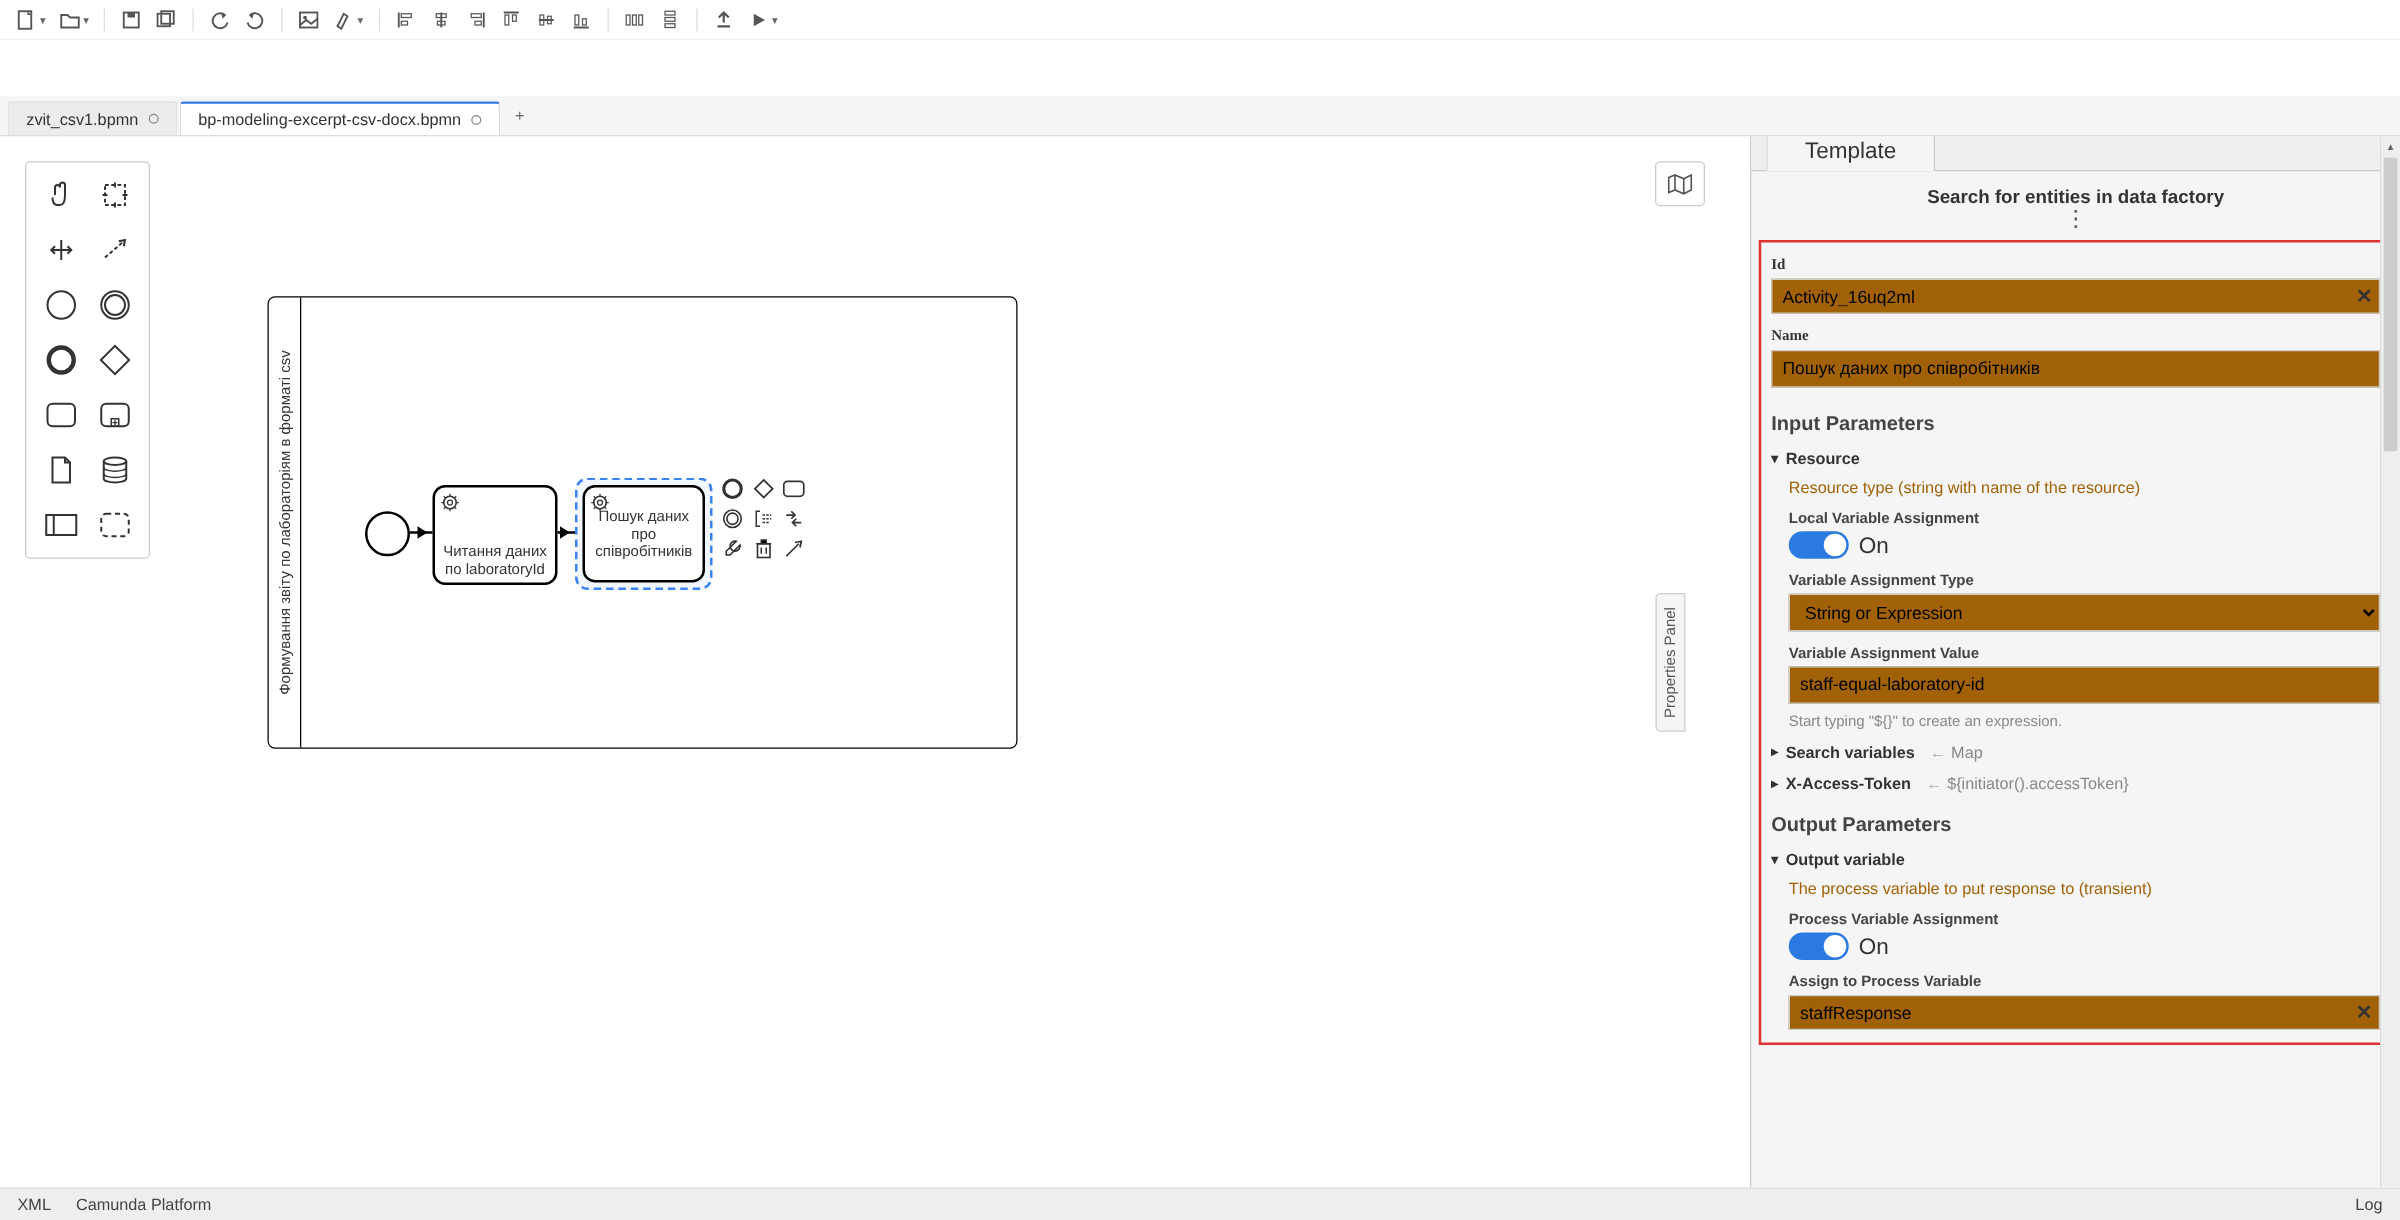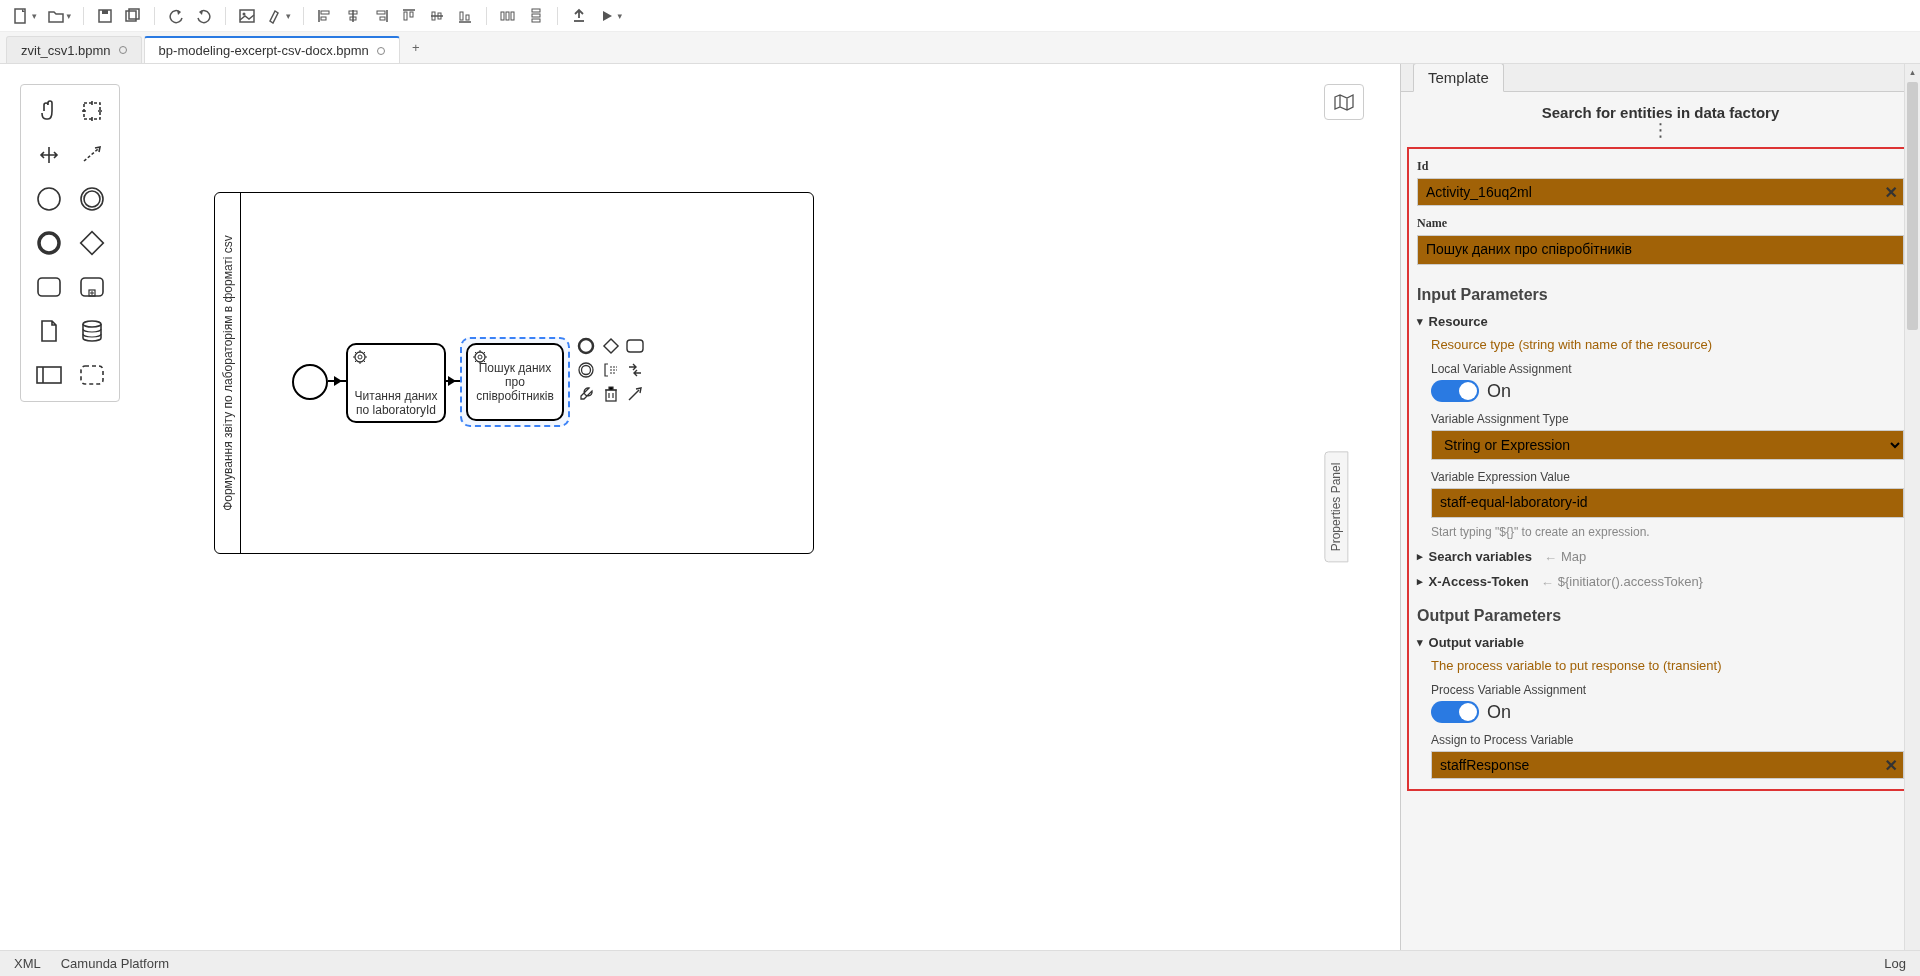--- a/index.html
+++ b/index.html
@@ -6,21 +6,21 @@
 body { font-family: Arial, Helvetica, sans-serif; font-size: 13px; color: #333; background: #fff; overflow: hidden; }
 .app { display: flex; flex-direction: column; height: 976px; width: 1920px; }
 
 
 .toolbar { height: 32px; display: flex; align-items: center; padding: 0 8px; gap: 2px; border-bottom: 1px solid #eee; }
 .toolbar .tbtn { width: 26px; height: 26px; display: flex; align-items: center; justify-content: center; cursor: pointer; color: #555; border-radius: 3px; }
 .toolbar .sep { width: 1px; height: 18px; background: #ddd; margin: 0 6px; }
 .toolbar .caret { font-size: 9px; color: #666; margin-left: -4px; margin-right: 4px;}
 
 
-.tabbar { height: 32px; display: flex; align-items: stretch; border-bottom: 1px solid #ddd; background: #f5f5f5; padding-left: 6px; }
+.tabbar { height: 32px; display: flex; align-items: stretch; border-bottom: 1px solid #ddd; background: #f5f5f5; padding-left: 6px; margin-top: 45px; }
 .tab { display: flex; align-items: center; padding: 0 14px; gap: 8px; font-size: 13px; color: #333; background: #ececec; border: 1px solid #ddd; border-bottom: none; margin-right: 2px; margin-top: 4px; border-radius: 3px 3px 0 0; cursor: pointer; }
 .tab.active { background: #fff; border-top: 2px solid #2a7ae2; }
 .tab .dirty { width: 8px; height: 8px; border-radius: 50%; border: 1px solid #888; }
 .tab-add { width: 28px; display: flex; align-items: center; justify-content: center; color: #666; cursor: pointer; }
 
 
 .workarea { flex: 1; display: flex; position: relative; }
 .canvas-wrap { flex: 1; position: relative; padding: 20px; }
 .palette { position: absolute; left: 20px; top: 20px; width: 100px; background: #fff; border: 1px solid #ccc; border-radius: 4px; display: grid; grid-template-columns: 1fr 1fr; padding: 6px; gap: 4px 0; }
 .palette .pbtn { height: 40px; display: flex; align-items: center; justify-content: center; cursor: pointer; }
@@ -49,28 +49,28 @@
 
 .ctxmenu { position: absolute; left: 576px; top: 272px; width: 70px; display: grid; grid-template-columns: 1fr 1fr 1fr; gap: 4px; }
 .ctxmenu .cbtn { width: 20px; height: 20px; display: flex; align-items: center; justify-content: center; cursor: pointer;}
 
 .prop-tab { position: absolute; right: 8px; top: 50%; transform: translateY(-50%) rotate(-90deg); transform-origin: center; background: #f5f5f5; border: 1px solid #ccc; padding: 4px 10px; font-size: 12px; color: #555; cursor: pointer; border-radius: 4px 4px 0 0; white-space: nowrap;}
 
 
 .props { width: 520px; border-left: 1px solid #ccc; background: #f5f5f5; display: flex; flex-direction: column; position: relative;}
 .props-scroll { flex:1; overflow-y: auto; }
 .props .tabhdr { height: 28px; display: flex; align-items: flex-end; border-bottom: 1px solid #ccc; padding-left: 12px; background: #eee;}
-.props .tabhdr .ptab { padding: 5px 14px; background: #f5f5f5; border: 1px solid #ccc; border-bottom: 1px solid #f5f5f5; margin-bottom: -1px; font-size: 15px; border-radius: 3px 3px 0 0; margin-top: 48px;}
+.props .tabhdr .ptab { padding: 5px 30px; background: #f5f5f5; border: 1px solid #ccc; border-bottom: 1px solid #f5f5f5; margin-bottom: -1px; font-size: 18px; border-radius: 3px 3px 0 0; margin-top: 48px;}
 .props .title-row { display: flex; align-items: center; justify-content: space-between; padding: 12px 16px 8px 16px; flex-direction: column;}
 .props .title-row .ptitle { font-weight: bold; font-size: 15px; color: #333; }
 .props .dots { cursor: pointer; color: #555; font-size: 18px; line-height: 1; }
 .props .redbox { border: 2px solid #d33; margin: 0 6px 6px 6px; padding: 0 8px 10px 8px; }
 .props .fld { margin-top: 10px; }
 .props .lbl { font-size: 12px; font-weight: bold; color: #333; margin-bottom: 4px; display: block; font-family: Liberation Serif, serif;}
-.props .sublbl { font-size: 12px; font-weight: normal; color: #444; margin-bottom: 4px; display: block;}
+.props .sublbl { font-size: 12px; font-weight: bold; color: #444; margin-bottom: 4px; display: block;}
 .props .hint { font-size: 12px; color: #888; margin-top: 4px;}
 .props input[type=text], .props select, .props textarea { width: 100%; padding: 5px 8px; border: 1px solid #ccc; font-size: 14px; background: #a16207; font-family: inherit; resize: none;}
 .props textarea { height: 30px; }
 .props .input-wrap { position: relative; }
 .props .input-wrap .clr { position: absolute; right: 6px; top: 50%; transform: translateY(-50%); cursor: pointer; font-weight: bold; color: #333; font-size: 16px;}
 .props .section-h { font-size: 16px; font-weight: bold; color: #444; margin: 18px 0 8px 0; }
 .props .collapser { display: flex; align-items: center; gap: 6px; font-weight: bold; font-size: 13px; color: #333; cursor: pointer; margin-top: 10px;}
 .props .collapser .chev { font-size: 11px; }
 .props .collapser .meta { font-weight: normal; color: #888; margin-left: 6px; display: flex; align-items: center; gap: 4px;}
 .props .collapser .meta .arr { color: #aaa; }
@@ -450,21 +450,21 @@
             <div class="toggle">
               <div class="switch"></div>
               <span class="tlbl">On</span>
             </div>
             <div style="height:10px"></div>
             <label class="sublbl">Variable Assignment Type</label>
             <select>
               <option>String or Expression</option>
             </select>
             <div style="height:10px"></div>
-            <label class="sublbl">Variable Expression Value</label>
+            <label class="sublbl">Variable Assignment Value</label>
             <textarea style="">staff-equal-laboratory-id</textarea>
             <div class="hint">Start typing "${}" to create an expression.</div>
           </div>
 
           <div class="collapser">
             <span class="chev">▸</span>
             <span>Search variables</span>
             <span class="meta">
                 <span class="arr">←</span>
                 <span>Map</span>

